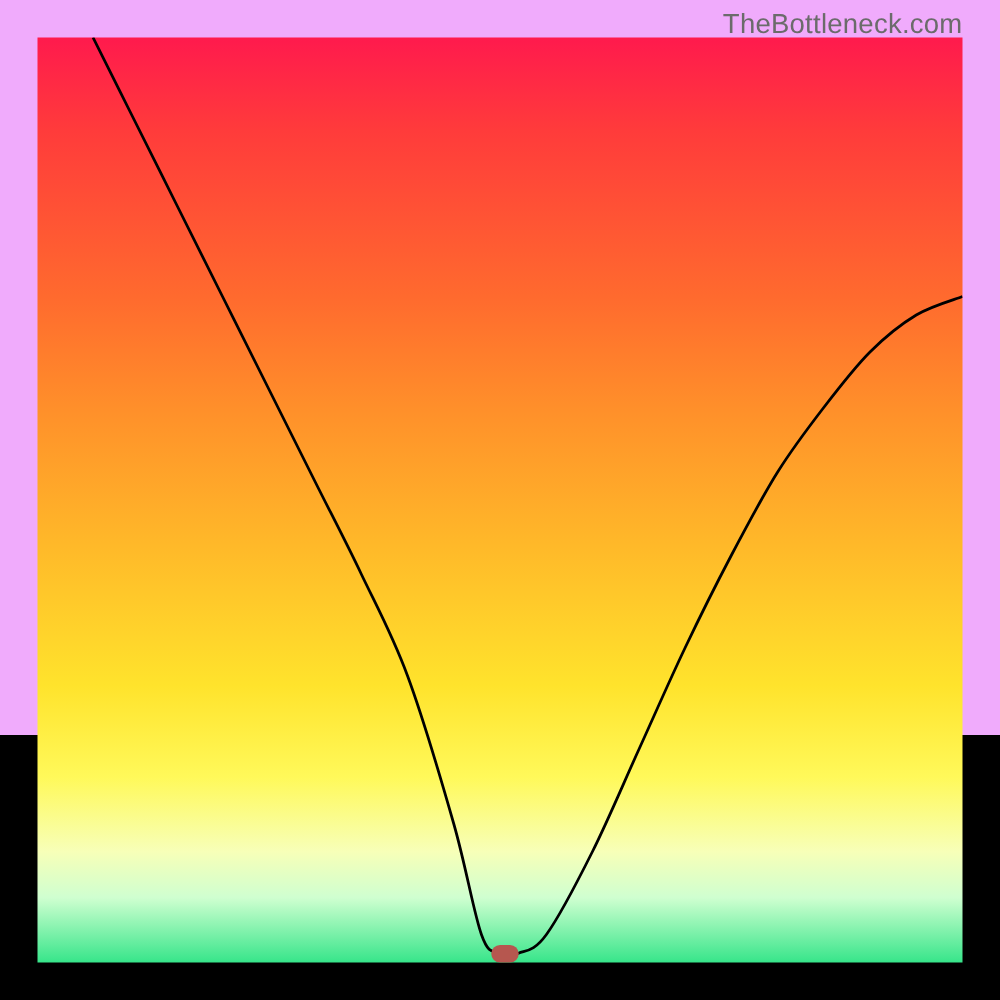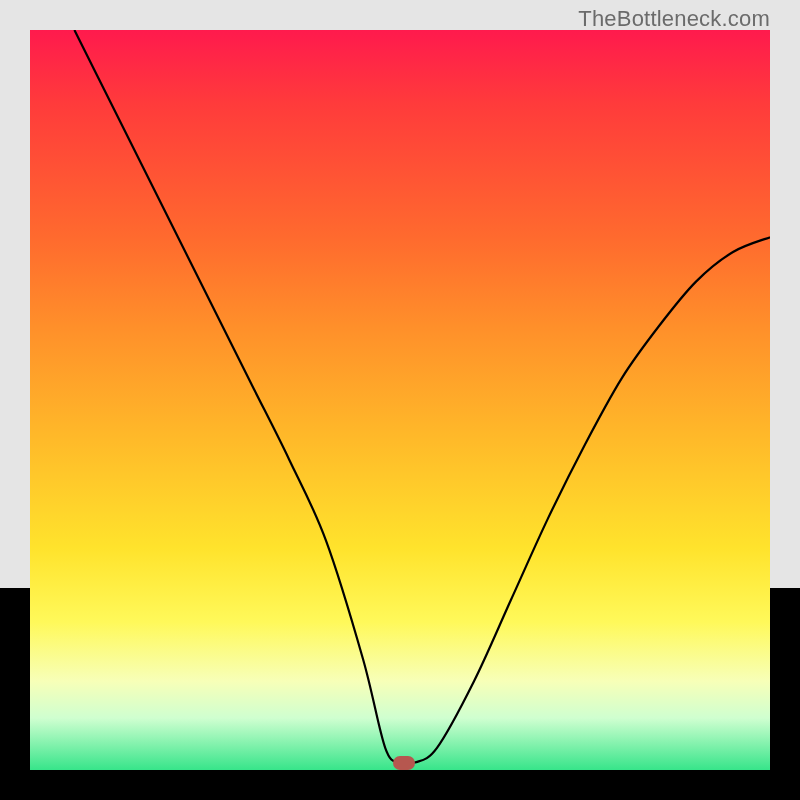--- a/index.html
+++ b/index.html
@@ -8,21 +8,21 @@
     width: 800px;
     height: 800px;
     overflow: hidden;
     font-family: Arial, Helvetica, sans-serif;
     background: #000;
   }
   .frame {
     position: relative;
     width: 800px;
     height: 588px;
-    background: #e5e5e5;
+    background: #f0abfc;
     box-sizing: border-box;
   }
   .plot-area {
     position: absolute;
     left: 30px;
     top: 30px;
     width: 740px;
     height: 740px;
     
     background: linear-gradient(

